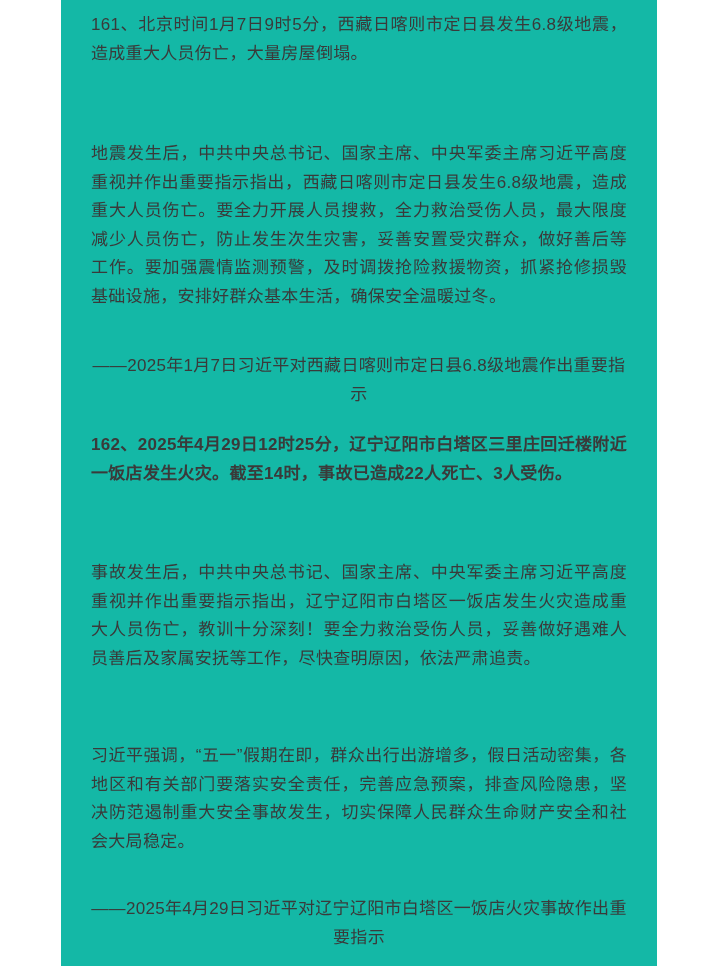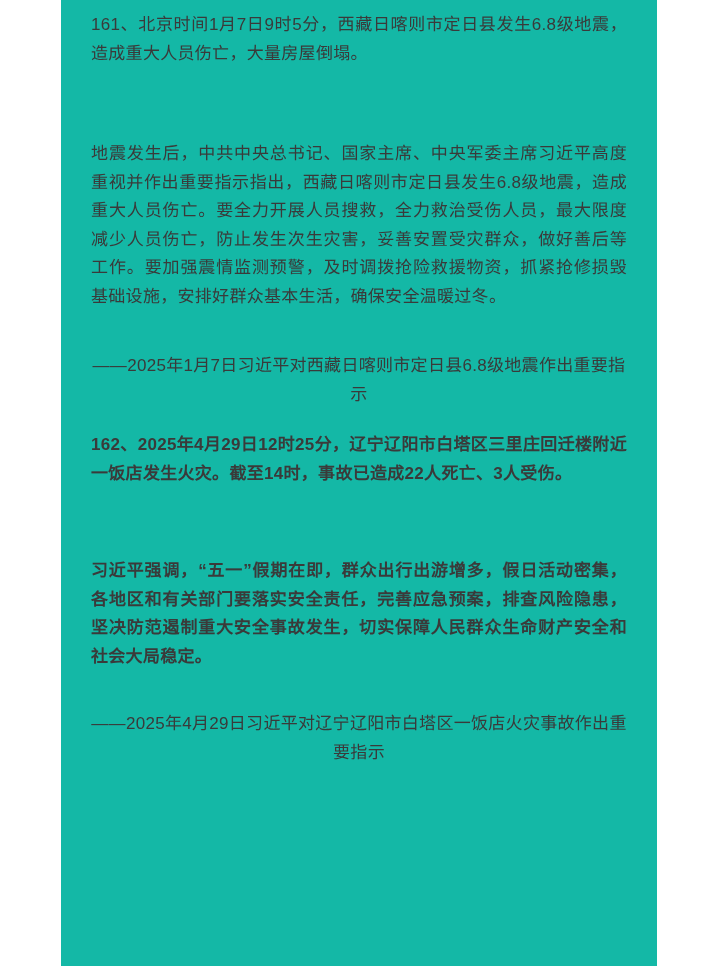--- a/index.html
+++ b/index.html
@@ -30,32 +30,33 @@
     word-break: break-all;
   }
   .attribution {
     text-align: center;
   }
   
   .gap-after-p1 { margin-top: 72px; }
   .gap-after-p2 { margin-top: 41px; }
   .gap-after-p3 { margin-top: 22px; font-weight: bold; }
   .gap-after-p4 { margin-top: 71px; }
-  .gap-after-p5 { margin-top: 69px; font-weight: bold; }
+  .gap-after-p5 { margin-top: 69px; }
   .gap-after-p6 { margin-top: 39px; }
 </style>
 </head>
 <body>
 
 <div class="page">
   <p class="para">161、北京时间1月7日9时5分，西藏日喀则市定日县发生6.8级地震，造成重大人员伤亡，大量房屋倒塌。</p>
 
   <p class="para gap-after-p1">地震发生后，中共中央总书记、国家主席、中央军委主席习近平高度重视并作出重要指示指出，西藏日喀则市定日县发生6.8级地震，造成重大人员伤亡。要全力开展人员搜救，全力救治受伤人员，最大限度减少人员伤亡，防止发生次生灾害，妥善安置受灾群众，做好善后等工作。要加强震情监测预警，及时调拨抢险救援物资，抓紧抢修损毁基础设施，安排好群众基本生活，确保安全温暖过冬。</p>
 
   <p class="para attribution gap-after-p2">——2025年1月7日习近平对西藏日喀则市定日县6.8级地震作出重要指示</p>
 
   <p class="para gap-after-p3">162、2025年4月29日12时25分，辽宁辽阳市白塔区三里庄回迁楼附近一饭店发生火灾。截至14时，事故已造成22人死亡、3人受伤。</p>
 
+  <p class="para gap-after-p4">事故发生后，中共中央总书记、国家主席、中央军委主席习近平高度重视并作出重要指示指出，辽宁辽阳市白塔区一饭店发生火灾造成重大人员伤亡，教训十分深刻！要全力救治受伤人员，妥善做好遇难人员善后及家属安抚等工作，尽快查明原因，依法严肃追责。</p>
 
   <p class="para gap-after-p5">习近平强调，“五一”假期在即，群众出行出游增多，假日活动密集，各地区和有关部门要落实安全责任，完善应急预案，排查风险隐患，坚决防范遏制重大安全事故发生，切实保障人民群众生命财产安全和社会大局稳定。</p>
 
   <p class="para attribution gap-after-p6">——2025年4月29日习近平对辽宁辽阳市白塔区一饭店火灾事故作出重要指示</p>
 </div>
 
 </body></html>

